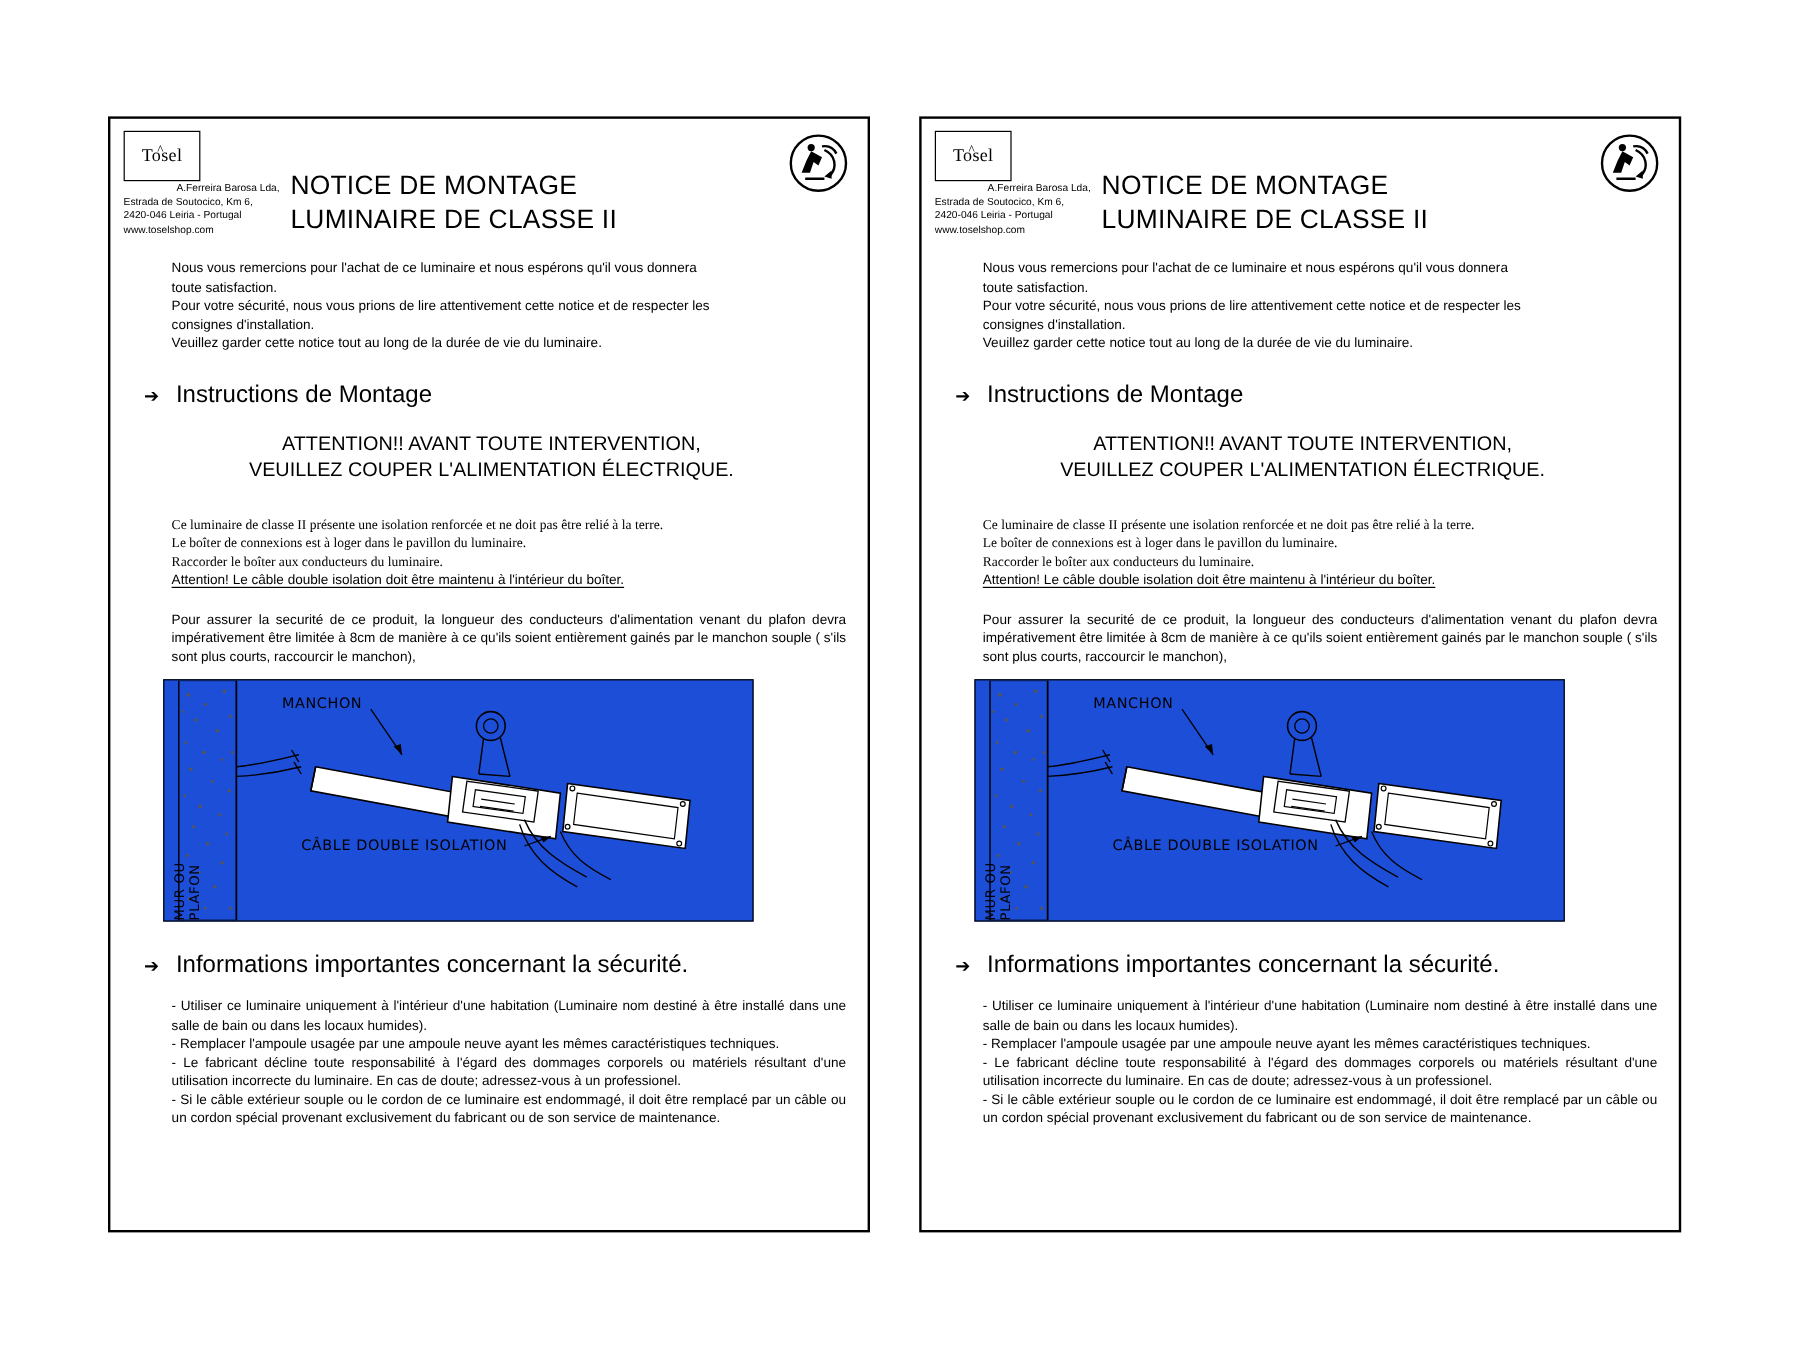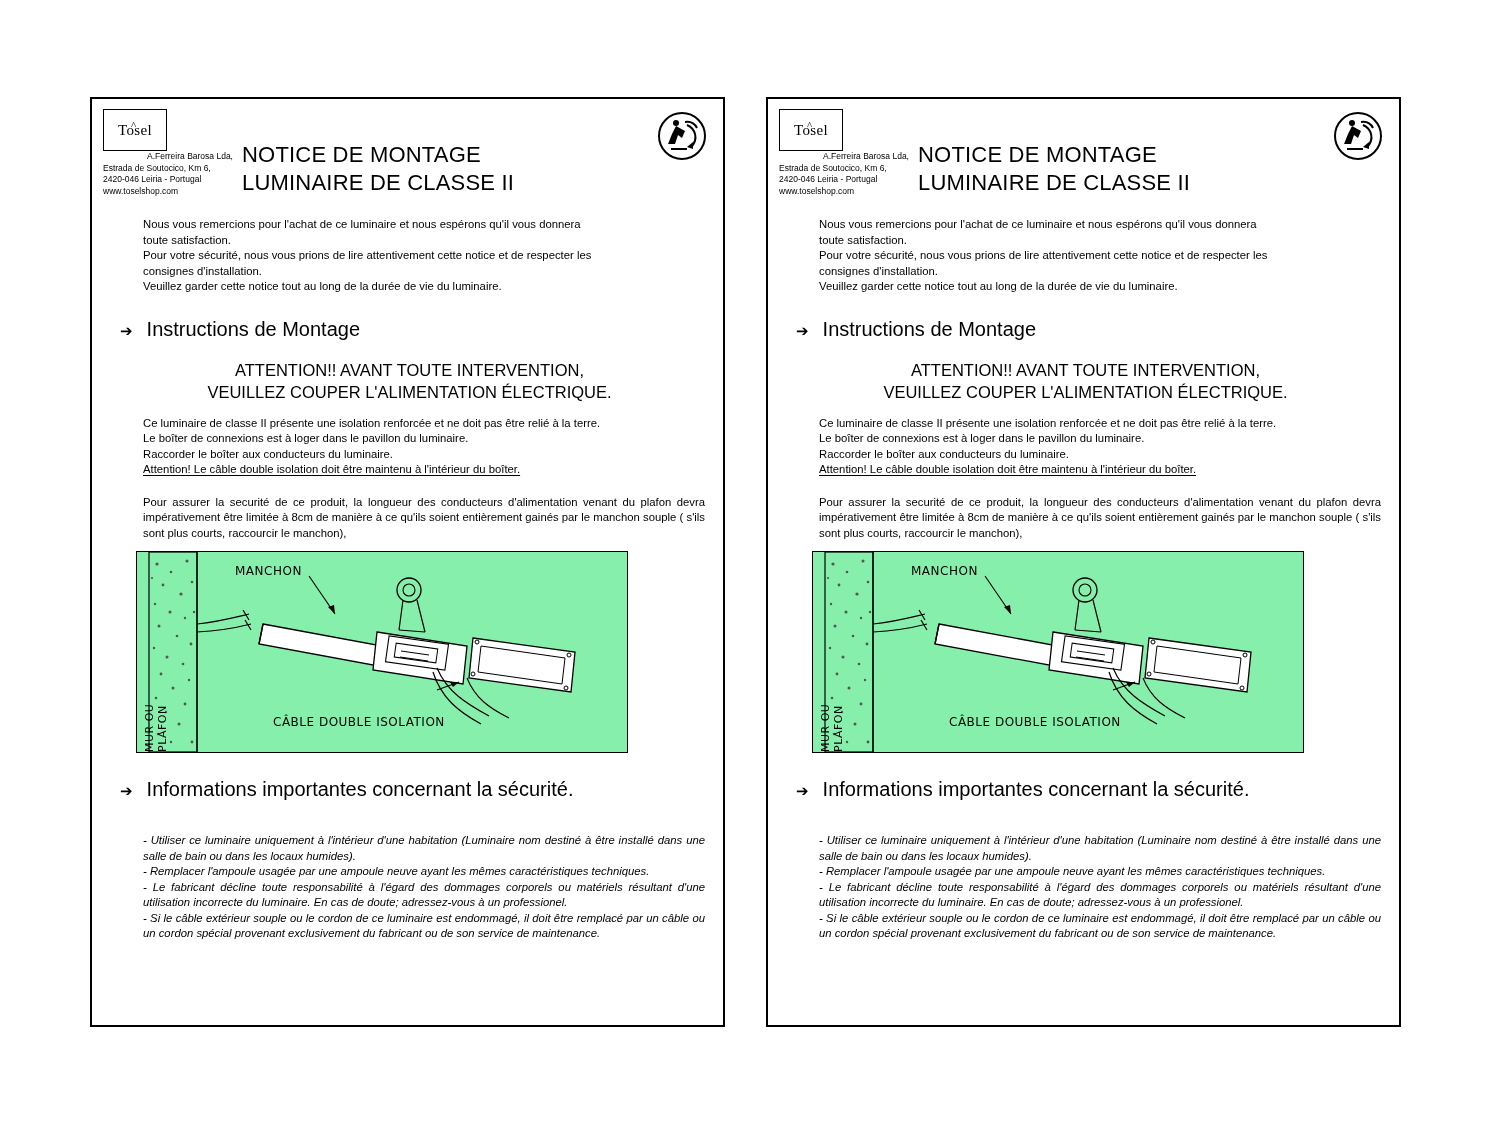--- a/index.html
+++ b/index.html
@@ -116,64 +116,63 @@
   .attention {
     margin-top: 18px;
     text-align: center;
     font-size: 16.5px;
     line-height: 22px;
   }
   .attention span {
     text-underline-offset: 2px;
   }
 
-  .para-block { margin-top: 13px; }
+  .para-block { margin-top: 28px; font-family: Liberation Serif, serif; }
   .note-underline {
     text-decoration: underline;
     text-underline-offset: 2px;
   }
   .justified {
     margin-top: 17px;
     text-align: justify;
   }
 
   
   .figure {
     margin-top: 10px;
     margin-left: 22px;
     width: 490px;
     height: 200px;
     border: 1.5px solid #000;
     position: relative;
     overflow: hidden;
-    background: #86efac;
+    background: #1d4ed8;
   }
   .fig-label {
     position: absolute;
     font-family: "DejaVu Sans", sans-serif;
     font-size: 12px;
     letter-spacing: .5px;
   }
   .lbl-manchon { left: 98px; top: 12px; }
-  .lbl-cable { left: 136px; top: 130px; margin-top: 33px; }
+  .lbl-cable { left: 114px; top: 130px; }
   .lbl-mur {
     left: 6px;
     top: 128px;
     writing-mode: vertical-rl;
     transform: rotate(180deg);
     font-size: 11px;
     line-height: 13px;
     text-align: left;
   }
 
   
   .bullets {
-    margin-top: 32px;
+    margin-top: 16px;
     text-align: justify;
-    font-style: italic;
   }
   .bullets p { margin: 0; }
 
   .sec2 { margin-top: 24px; }
 </style>
 </head>
 <body>
 
 <div class="page-wrap">
 

